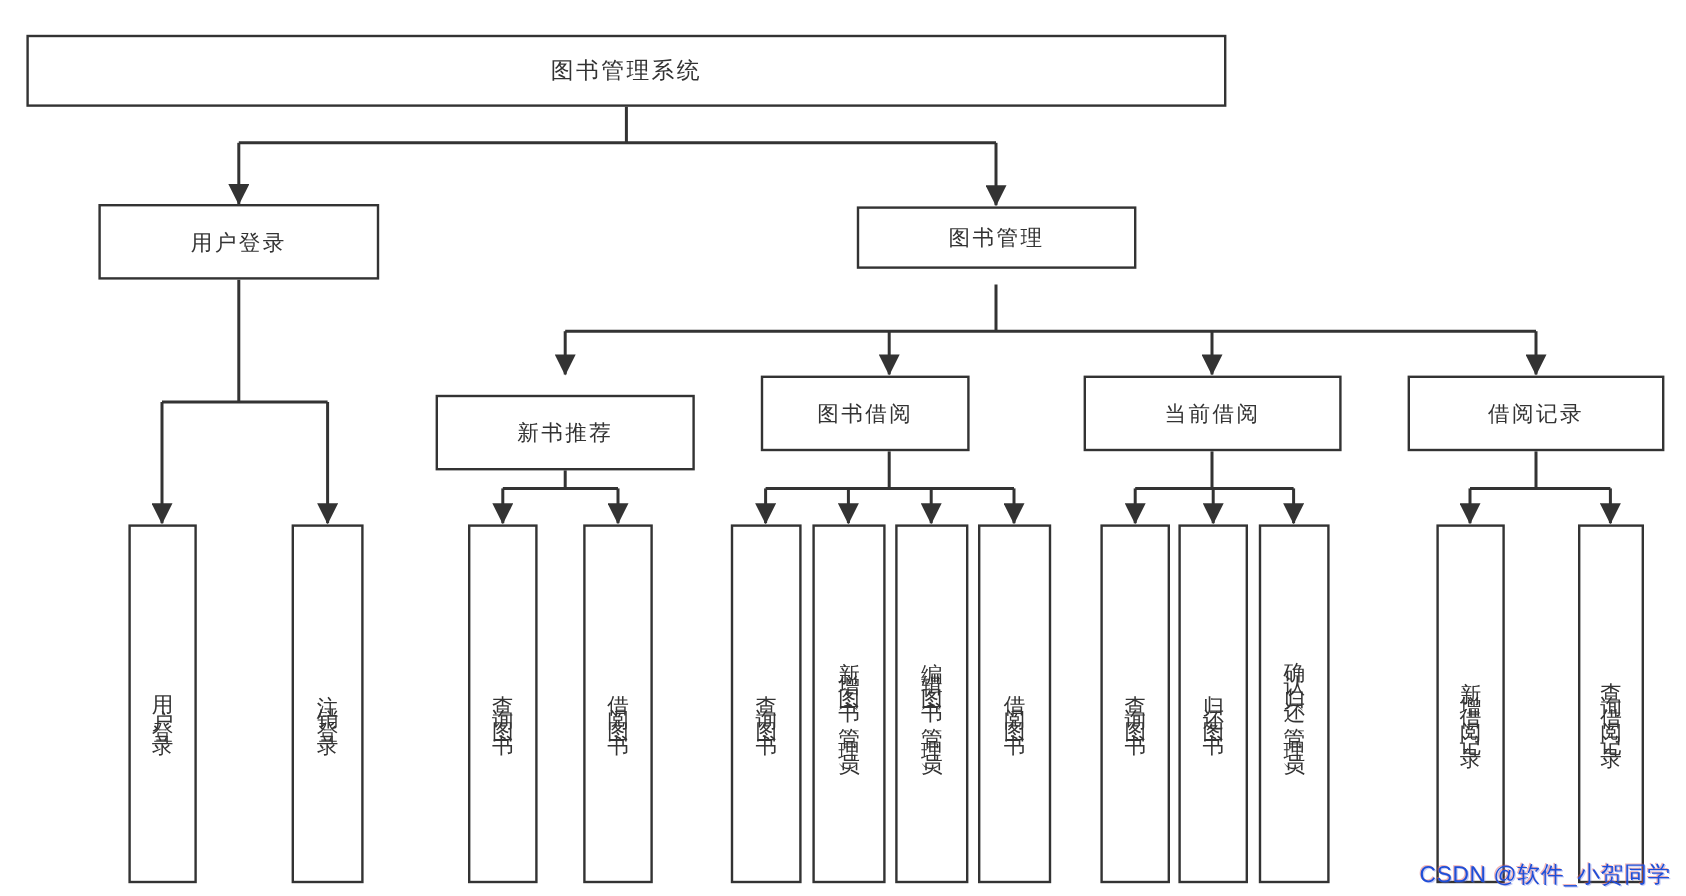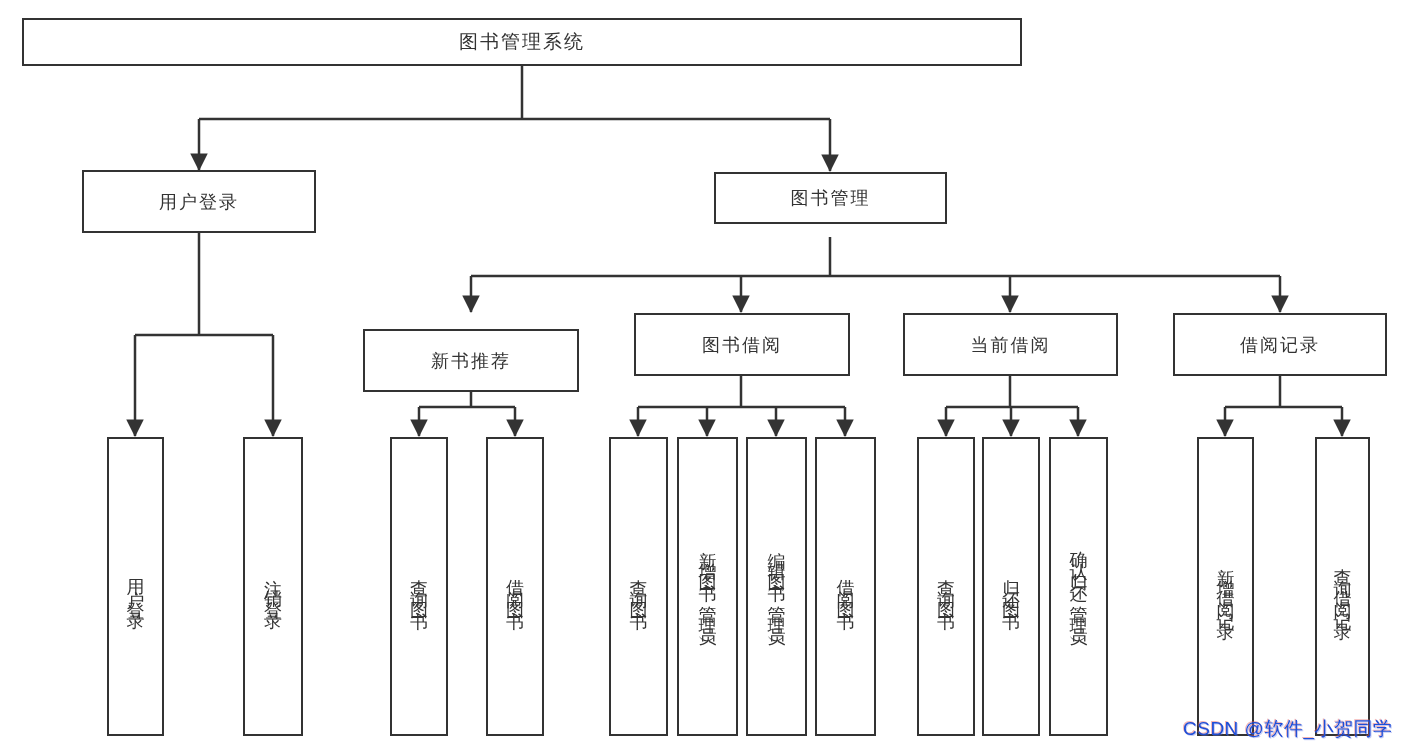--- a/index.html
+++ b/index.html
@@ -107,27 +107,27 @@
       <path d="M946,407 V436" marker-end="url(#arw)"></path>
       <path d="M1011,407 V436" marker-end="url(#arw)"></path>
       <path d="M1078,407 V436" marker-end="url(#arw)"></path>
 
       <path d="M1280,376 V407 M1225,407 H1342"></path>
       <path d="M1225,407 V436" marker-end="url(#arw)"></path>
       <path d="M1342,407 V436" marker-end="url(#arw)"></path>
     </g>
   </svg>
 
-  <div class="node root" style="left:22px; top:18px; width:1000px; height:48px;">图书管理系统</div>
+  <div class="node root" style="left:22px; top:29px; width:1000px; height:60px;">图书管理系统</div>
 
   <div class="node" style="left:82px; top:170px; width:234px; height:63px;">用户登录</div>
   <div class="node" style="left:714px; top:172px; width:233px; height:52px;">图书管理</div>
 
   <div class="node" style="left:363px; top:313px; width:216px; height:63px;margin-top:16px;">新书推荐</div>
-  <div class="node" style="left:634px; top:313px; width:216px; height:63px;">图书借阅</div>
+  <div class="node" style="left:634px; top:313px; width:174px; height:63px;">图书借阅</div>
   <div class="node" style="left:903px; top:313px; width:215px; height:63px;">当前借阅</div>
   <div class="node" style="left:1173px; top:313px; width:214px; height:63px;">借阅记录</div>
 
   <div class="vnode" style="left:107px; top:437px; width:57px; height:299px;">
     <span class="vtext">用户登录</span>
   </div>
   <div class="vnode" style="left:243px; top:437px; width:60px; height:299px;">
     <span class="vtext">注销登录</span>
   </div>
 

